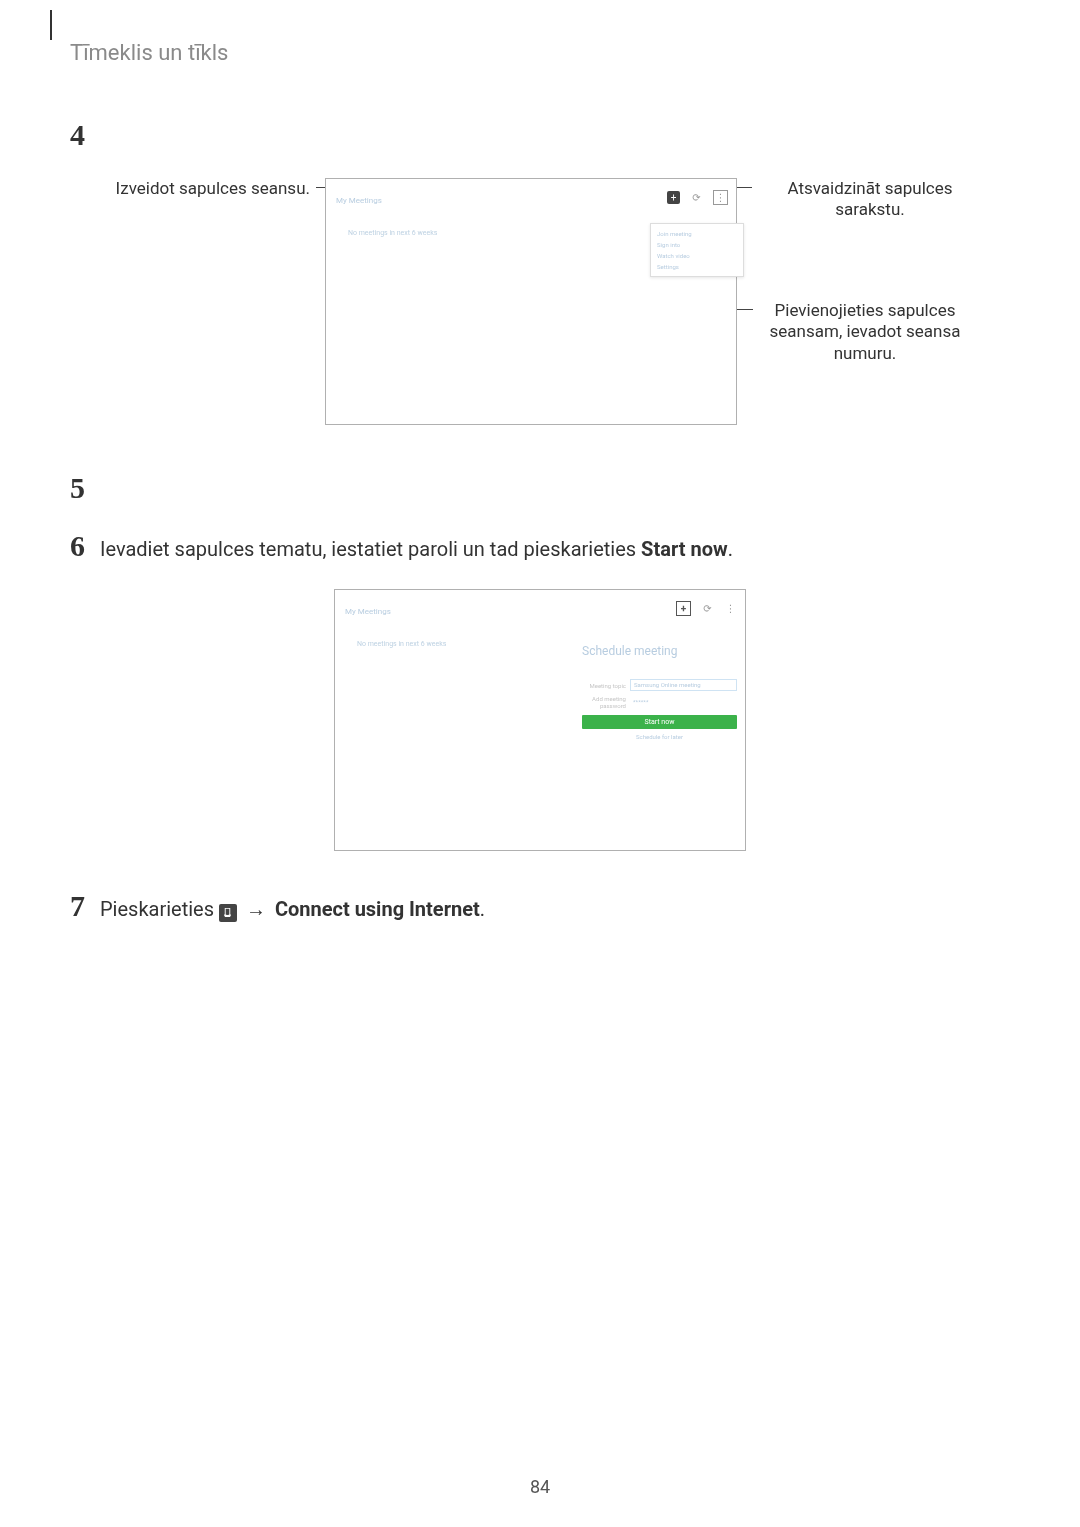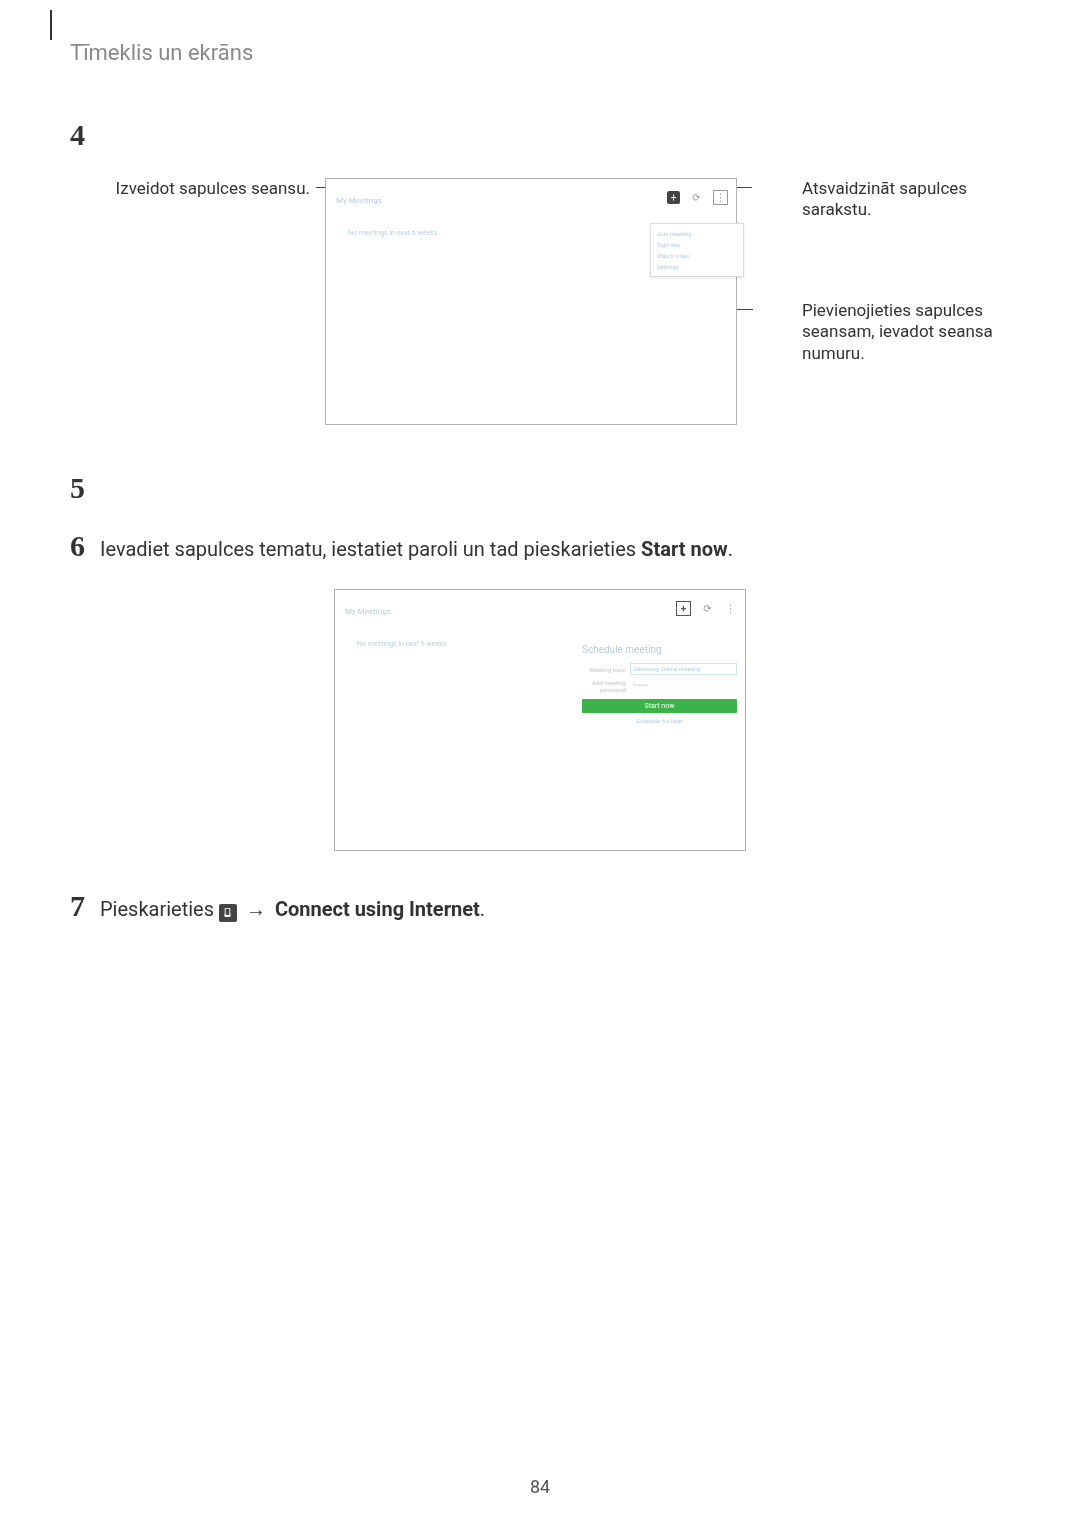--- a/index.html
+++ b/index.html
@@ -134,21 +134,21 @@
     padding: 2px 0;
   }
   .callout {
     position: absolute;
     font-size: 17px;
     color: #333;
     text-align: right;
     line-height: 1.25;
   }
   .callout.left { text-align: right; }
-  .callout.right { text-align: left; margin-left: 47px; }
+  .callout.right { text-align: center; }
   .leader {
     position: absolute;
     border-top: 1px solid #444;
   }
   .leader-v {
     position: absolute;
     border-left: 1px solid #444;
   }
   
   .fig2 {
@@ -183,21 +183,21 @@
     color: #555;
     font-weight: bold;
   }
   .fig2-left { font-size: 7px; color: #bdd1e2; padding-left: 22px; padding-top: 8px; }
   .fig2-form {
     position: absolute;
     right: 8px;
     top: 54px;
     width: 155px;
   }
-  .fig2-form-title { font-size: 10px; color: #b8cde0; margin-bottom: 8px; }
+  .fig2-form-title { font-size: 12px; color: #b8cde0; margin-bottom: 21px; }
   .fig2-row { display: flex; font-size: 6px; color: #c6c6c6; margin-bottom: 4px; align-items: center; }
   .fig2-row .lbl { width: 44px; text-align: right; padding-right: 4px; color: #c6c6c6; }
   .fig2-row .val { flex: 1; border: 1px solid #cfe3f3; padding: 1px 3px; color: #b8cde0; height: 8px; }
   .fig2-row .val.plain { border: none; }
   .fig2-btn {
     margin-top: 6px;
     height: 14px;
     background: #3bb24a;
     color: #fff;
     font-size: 7px;
@@ -219,21 +219,21 @@
     text-align: center;
     font-size: 18px;
     color: #555;
   }
 </style>
 </head>
 <body>
 
 <div class="header-line"></div>
 <div class="page">
-  <div class="section-title">Tīmeklis un ekrāns</div>
+  <div class="section-title">Tīmeklis un tīkls</div>
 
   <div class="step">
     <div class="step-num">4</div>
   </div>
 
   <div class="fig1">
 
     <div class="callout left" style="top:0;left:40px;width:200px;">Izveidot sapulces seansu.</div>
     <div class="leader" style="top:9px;left:246px;width:350px;"></div>
     <div class="leader-v" style="top:9px;left:596px;height:28px;"></div>

